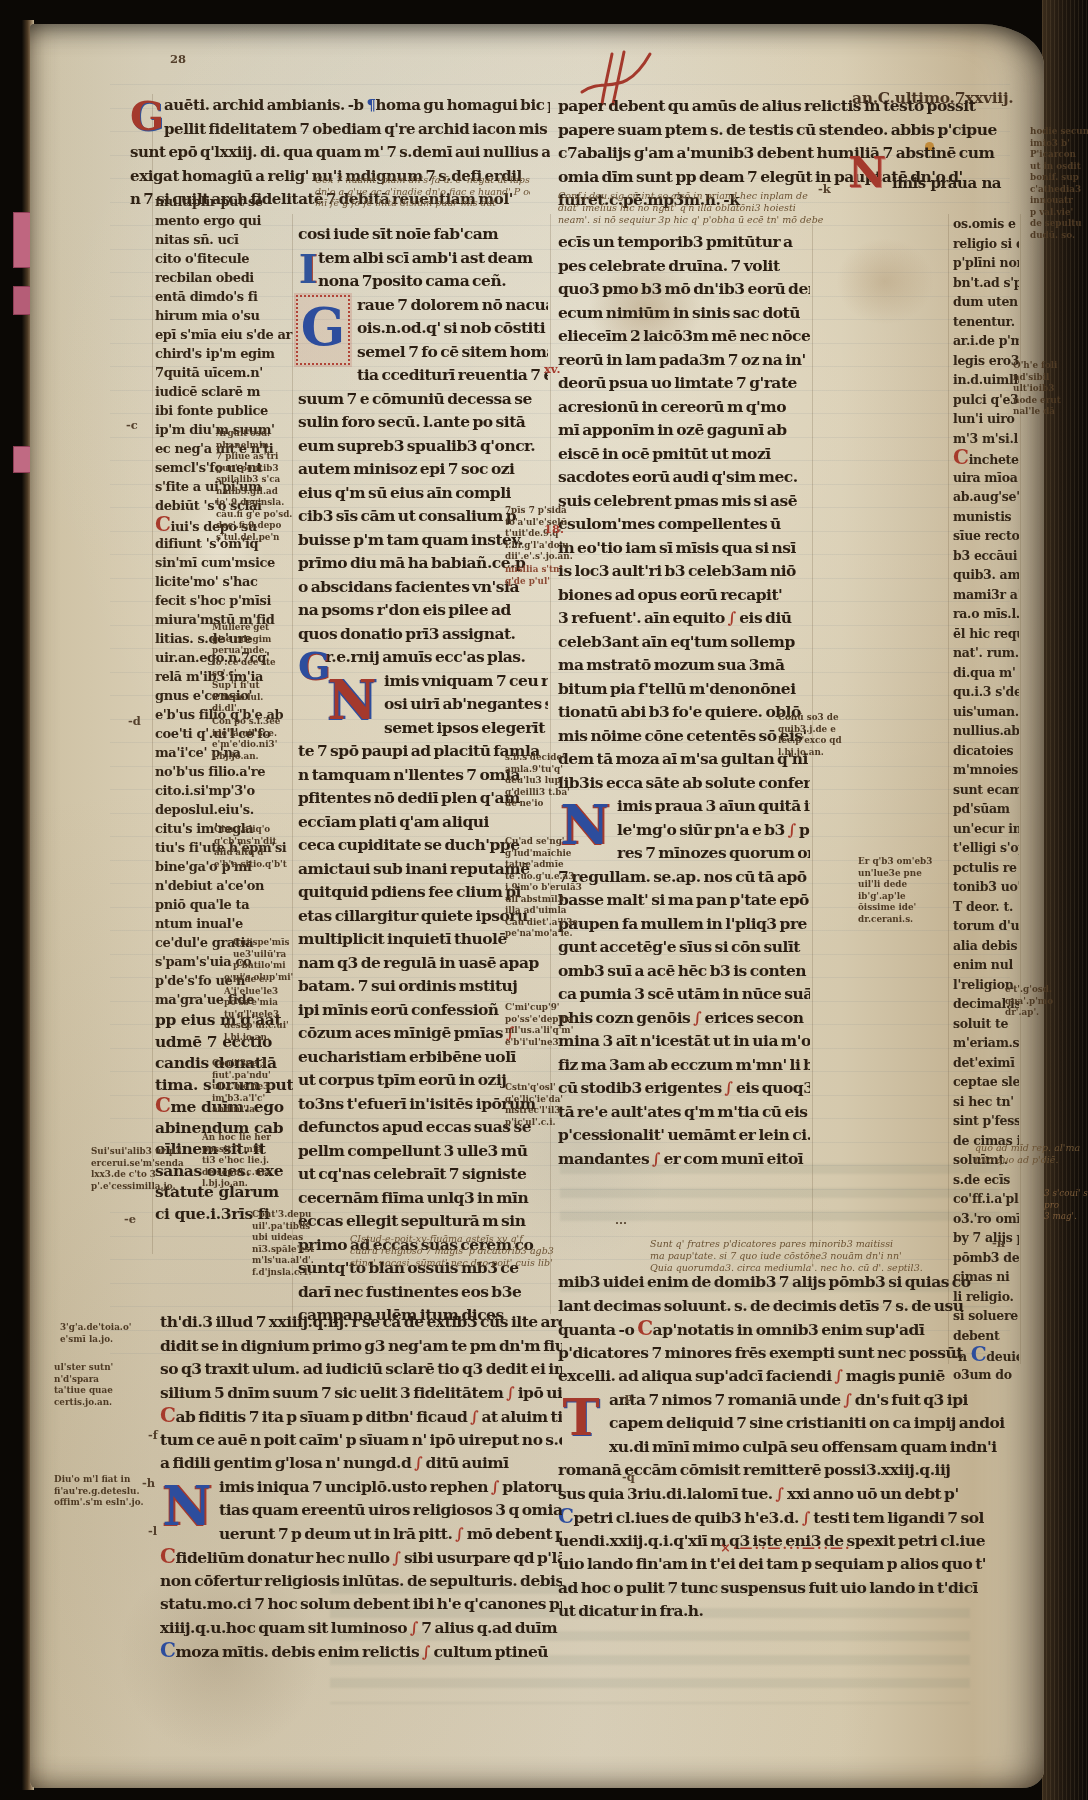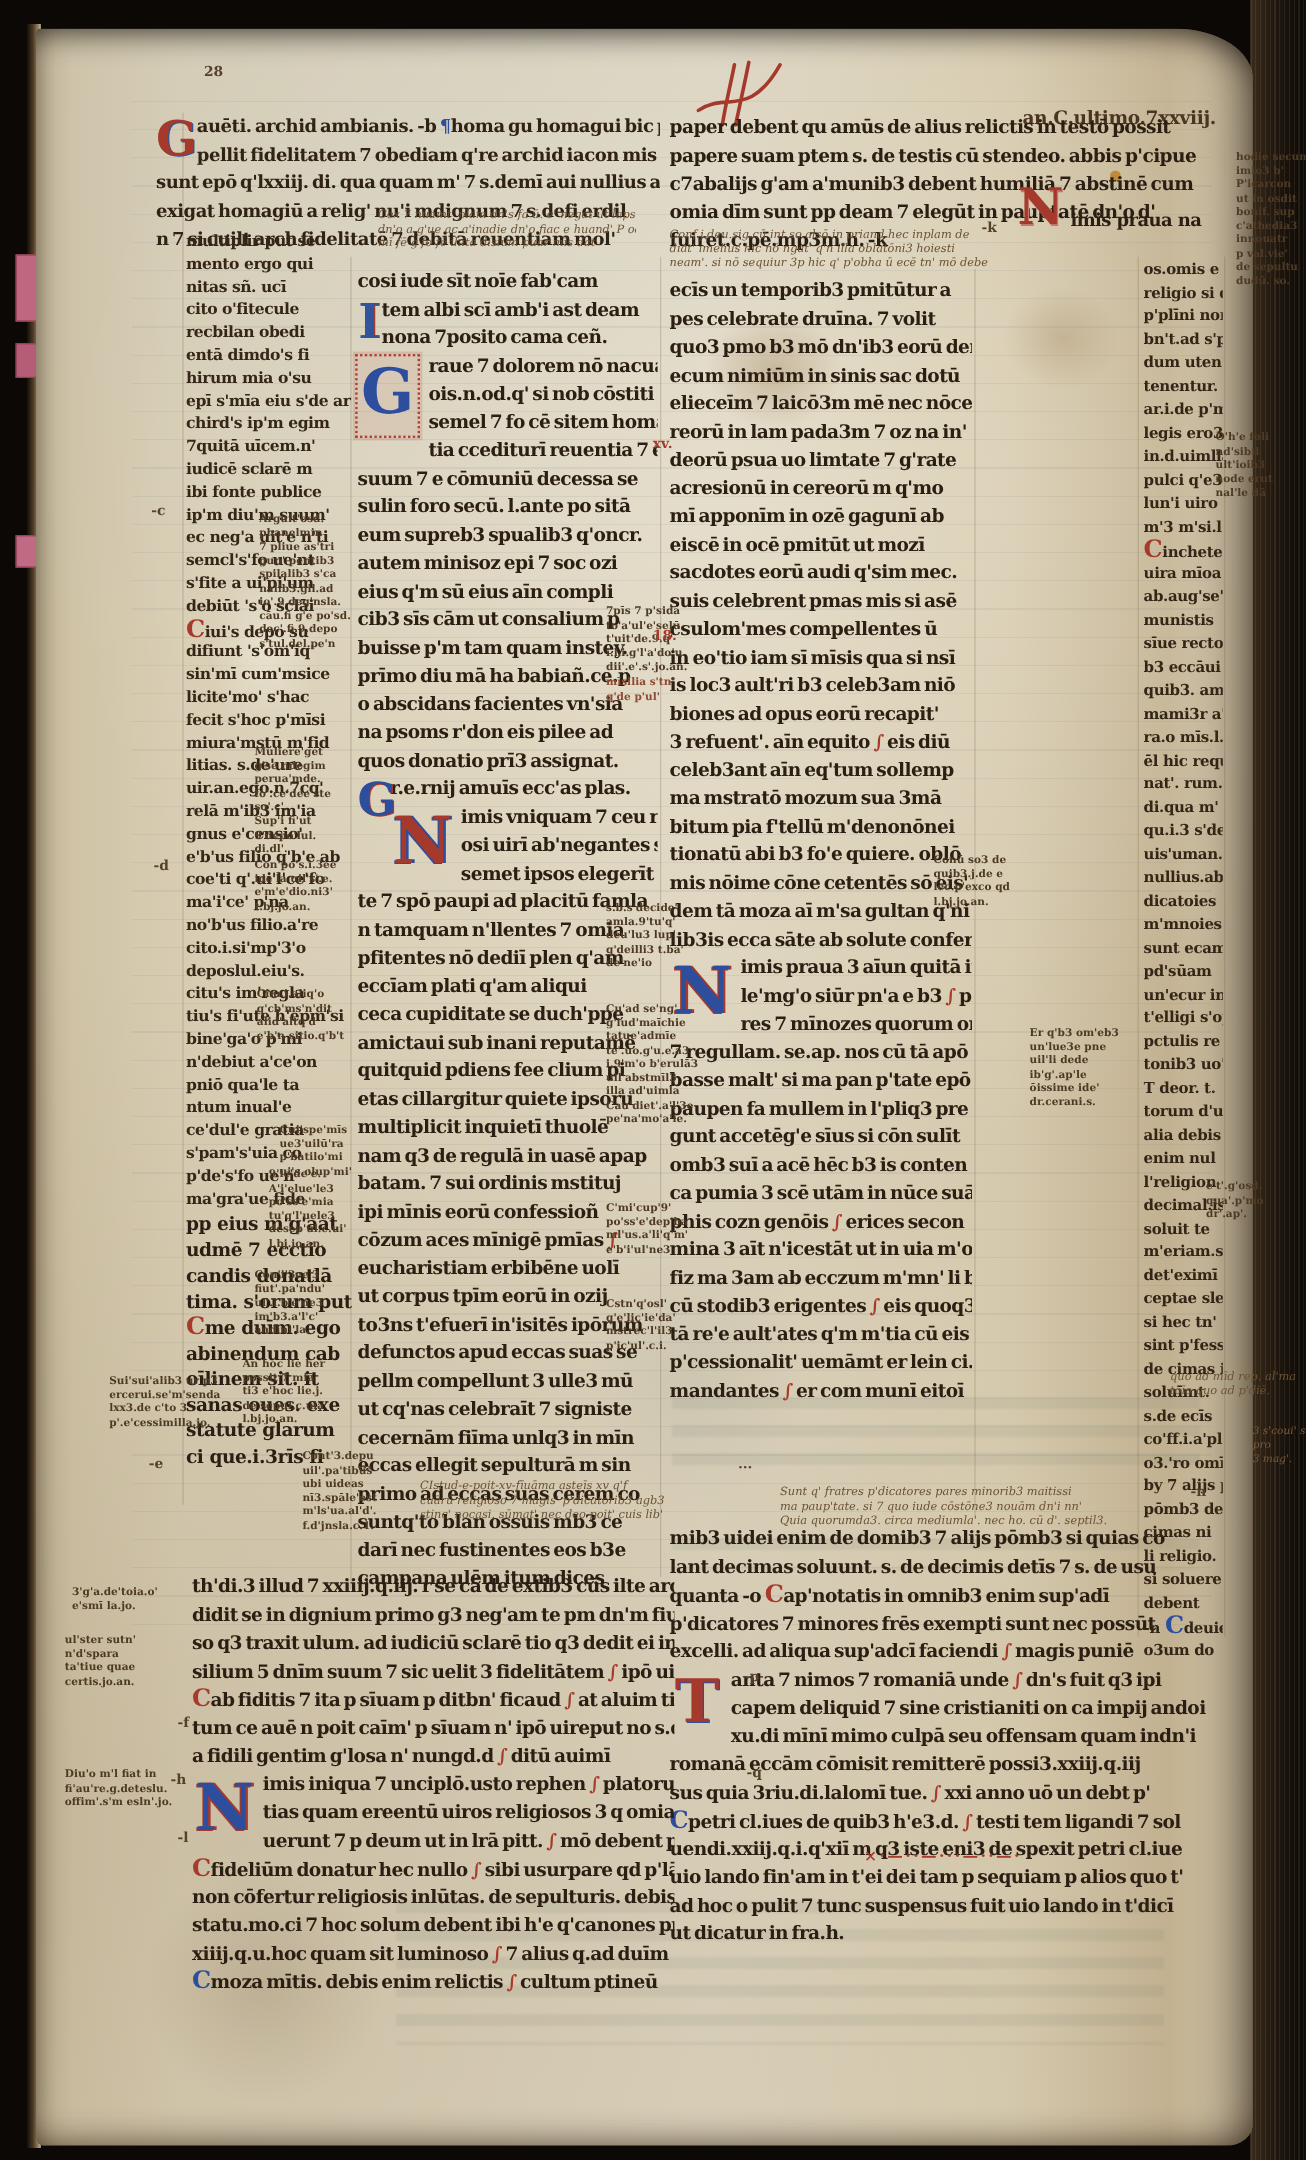--- a/index.html
+++ b/index.html
@@ -265,21 +265,21 @@
         <div class="line">diat' imelius hic nō ngat' q'n illa oblatōni3 hoiesti</div>
         <div class="line">neam'. si nō sequiur 3p hic q' p'obha ū ecē tn' mō debe</div>
       </div>
 
     <div class="colB gothic" style="left:528px;top:206px;width:252px">
         <div class="block">
           <div class="line">ecīs un temporib3 pmitūtur a</div>
           <div class="line">pes celebrate druīna. 7 volit</div>
           <div class="line">quo3 pmo b3 mō dn'ib3 eorū dem</div>
           <div class="line">ecum nimiūm in sinis sac dotū</div>
-          <div class="line">elieceīm 7 laicō3m mē nec nōce</div>
+          <div class="line">elieceīm 2 laicō3m mē nec nōce</div>
           <div class="line">reorū in lam pada3m 7 oz na in'</div>
           <div class="line">deorū psua uo limtate 7 g'rate</div>
           <div class="line">acresionū in cereorū m q'mo</div>
           <div class="line">mī apponīm in ozē gagunī ab</div>
           <div class="line">eiscē in ocē pmitūt ut mozī</div>
           <div class="line">sacdotes eorū audi q'sim mec.</div>
           <div class="line">suis celebrent pmas mis si asē</div>
           <div class="line">csulom'mes compellentes ū</div>
           <div class="line">in eo'tio iam sī mīsis qua si nsī</div>
           <div class="line">is loc3 ault'ri b3 celeb3am niō</div>

